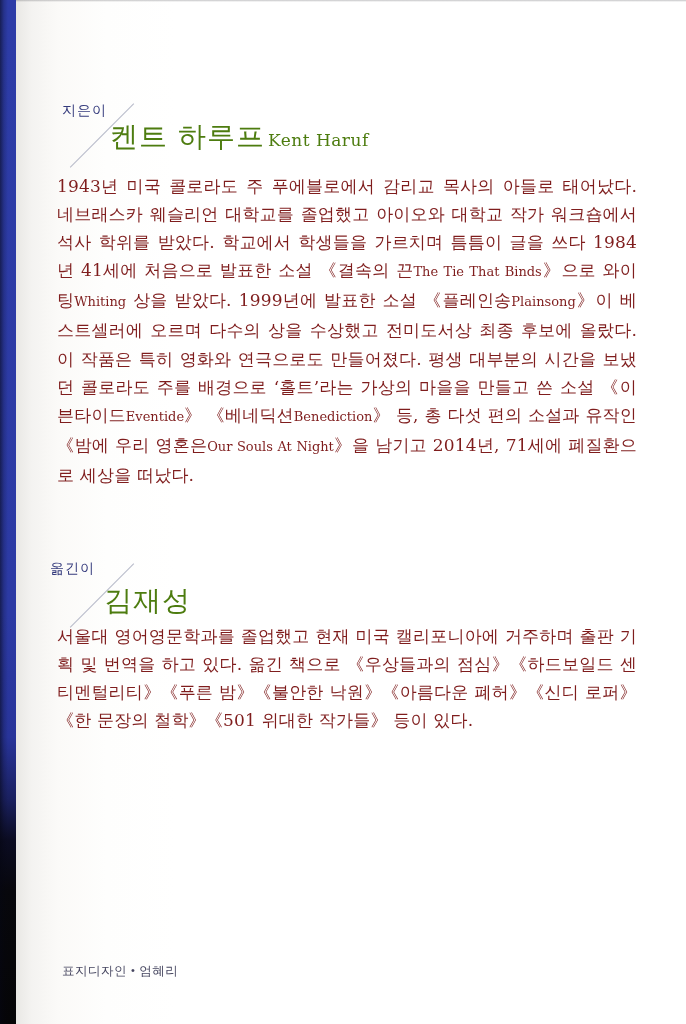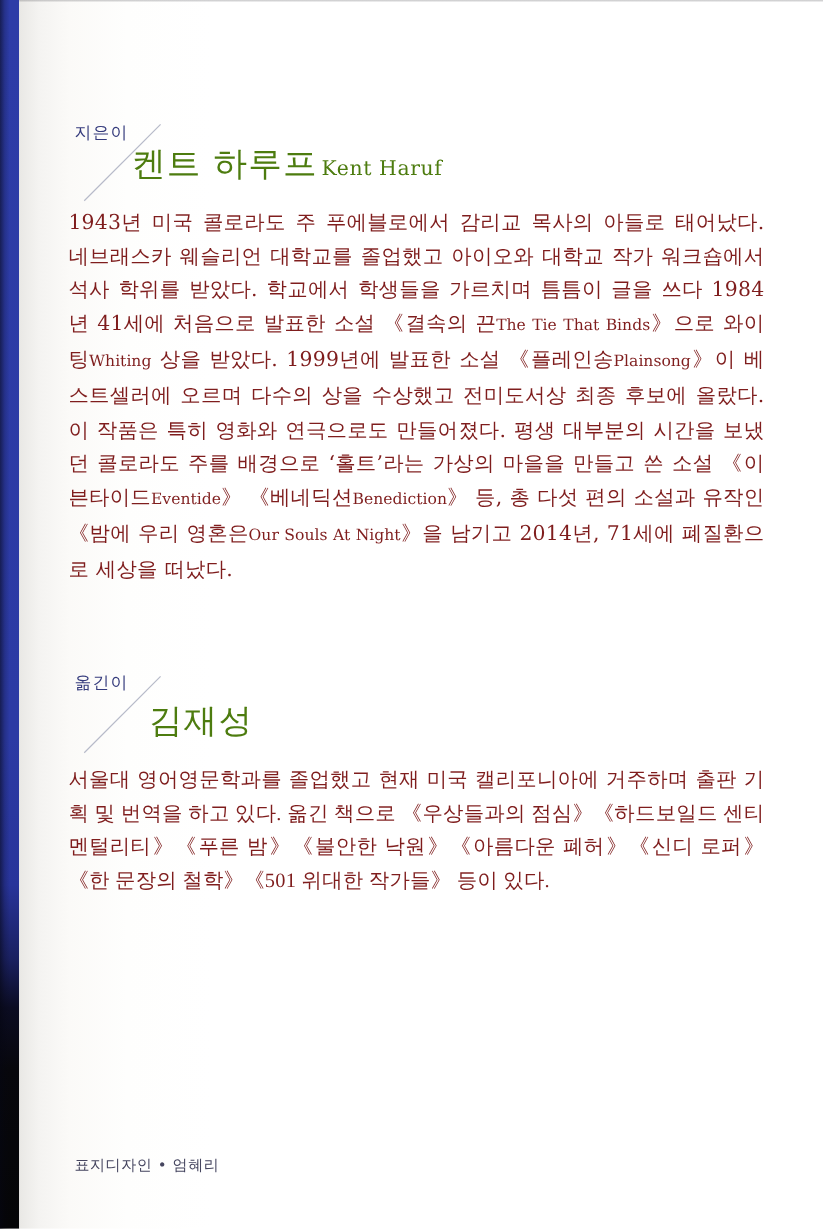--- a/index.html
+++ b/index.html
@@ -102,23 +102,23 @@
   <div>
     <div class="role-label" style="left:62px; top:102px;">지은이</div>
     <div class="slash" style="left:57px; top:135px;"></div>
     <div class="name-heading" style="left:110px; top:120px;">
       <span>켄트 하루프</span><span class="name-latin">Kent Haruf</span>
     </div>
     <div class="bio" style="left:57px; top:172px;"><span>1943년 미국 콜로라도 주 푸에블로에서 감리교 목사의 아들로 태어났다. 네브래스카 웨슬리언 대학교를 졸업했고 아이오와 대학교 작가 워크숍에서 석사 학위를 받았다. 학교에서 학생들을 가르치며 틈틈이 글을 쓰다 1984년 41세에 처음으로 발표한 소설 《결속의 끈</span><span class="latin-inline">The Tie That Binds</span><span>》으로 와이팅</span><span class="latin-inline">Whiting</span><span> 상을 받았다. 1999년에 발표한 소설 《플레인송</span><span class="latin-inline">Plainsong</span><span>》이 베스트셀러에 오르며 다수의 상을 수상했고 전미도서상 최종 후보에 올랐다. 이 작품은 특히 영화와 연극으로도 만들어졌다. 평생 대부분의 시간을 보냈던 콜로라도 주를 배경으로 ‘홀트’라는 가상의 마을을 만들고 쓴 소설 《이븐타이드</span><span class="latin-inline">Eventide</span><span>》 《베네딕션</span><span class="latin-inline">Benediction</span><span>》 등, 총 다섯 편의 소설과 유작인 《밤에 우리 영혼은</span><span class="latin-inline">Our Souls At Night</span><span>》을 남기고 2014년, 71세에 폐질환으로 세상을 떠났다.</span></div>
   </div>
 
   <div>
-    <div class="role-label" style="left:62px; top:560px;">옮긴이</div>
+    <div class="role-label" style="left:50px; top:560px;">옮긴이</div>
     <div class="slash" style="left:57px; top:595px;"></div>
-    <div class="name-heading" style="left:124px; top:584px;">
+    <div class="name-heading" style="left:104px; top:584px;">
       <span>김재성</span>
     </div>
-    <div class="bio" style="left:57px; top:636px;font-family:Liberation Serif, serif;"><span>서울대 영어영문학과를 졸업했고 현재 미국 캘리포니아에 거주하며 출판 기획 및 번역을 하고 있다. 옮긴 책으로 《우상들과의 점심》《하드보일드 센티멘털리티》《푸른 밤》《불안한 낙원》《아름다운 폐허》《신디 로퍼》《한 문장의 철학》《501 위대한 작가들》 등이 있다.</span></div>
+    <div class="bio" style="left:57px; top:622px;"><span>서울대 영어영문학과를 졸업했고 현재 미국 캘리포니아에 거주하며 출판 기획 및 번역을 하고 있다. 옮긴 책으로 《우상들과의 점심》《하드보일드 센티멘털리티》《푸른 밤》《불안한 낙원》《아름다운 폐허》《신디 로퍼》《한 문장의 철학》《501 위대한 작가들》 등이 있다.</span></div>
   </div>
 
-  <div class="credit" style="left:62px; top:963px;">표지디자인 • 엄혜리</div>
+  <div class="credit" style="left:62px; top:963px;font-family:Liberation Serif, serif;">표지디자인 • 엄혜리</div>
 
 </div>
 
 </body></html>

